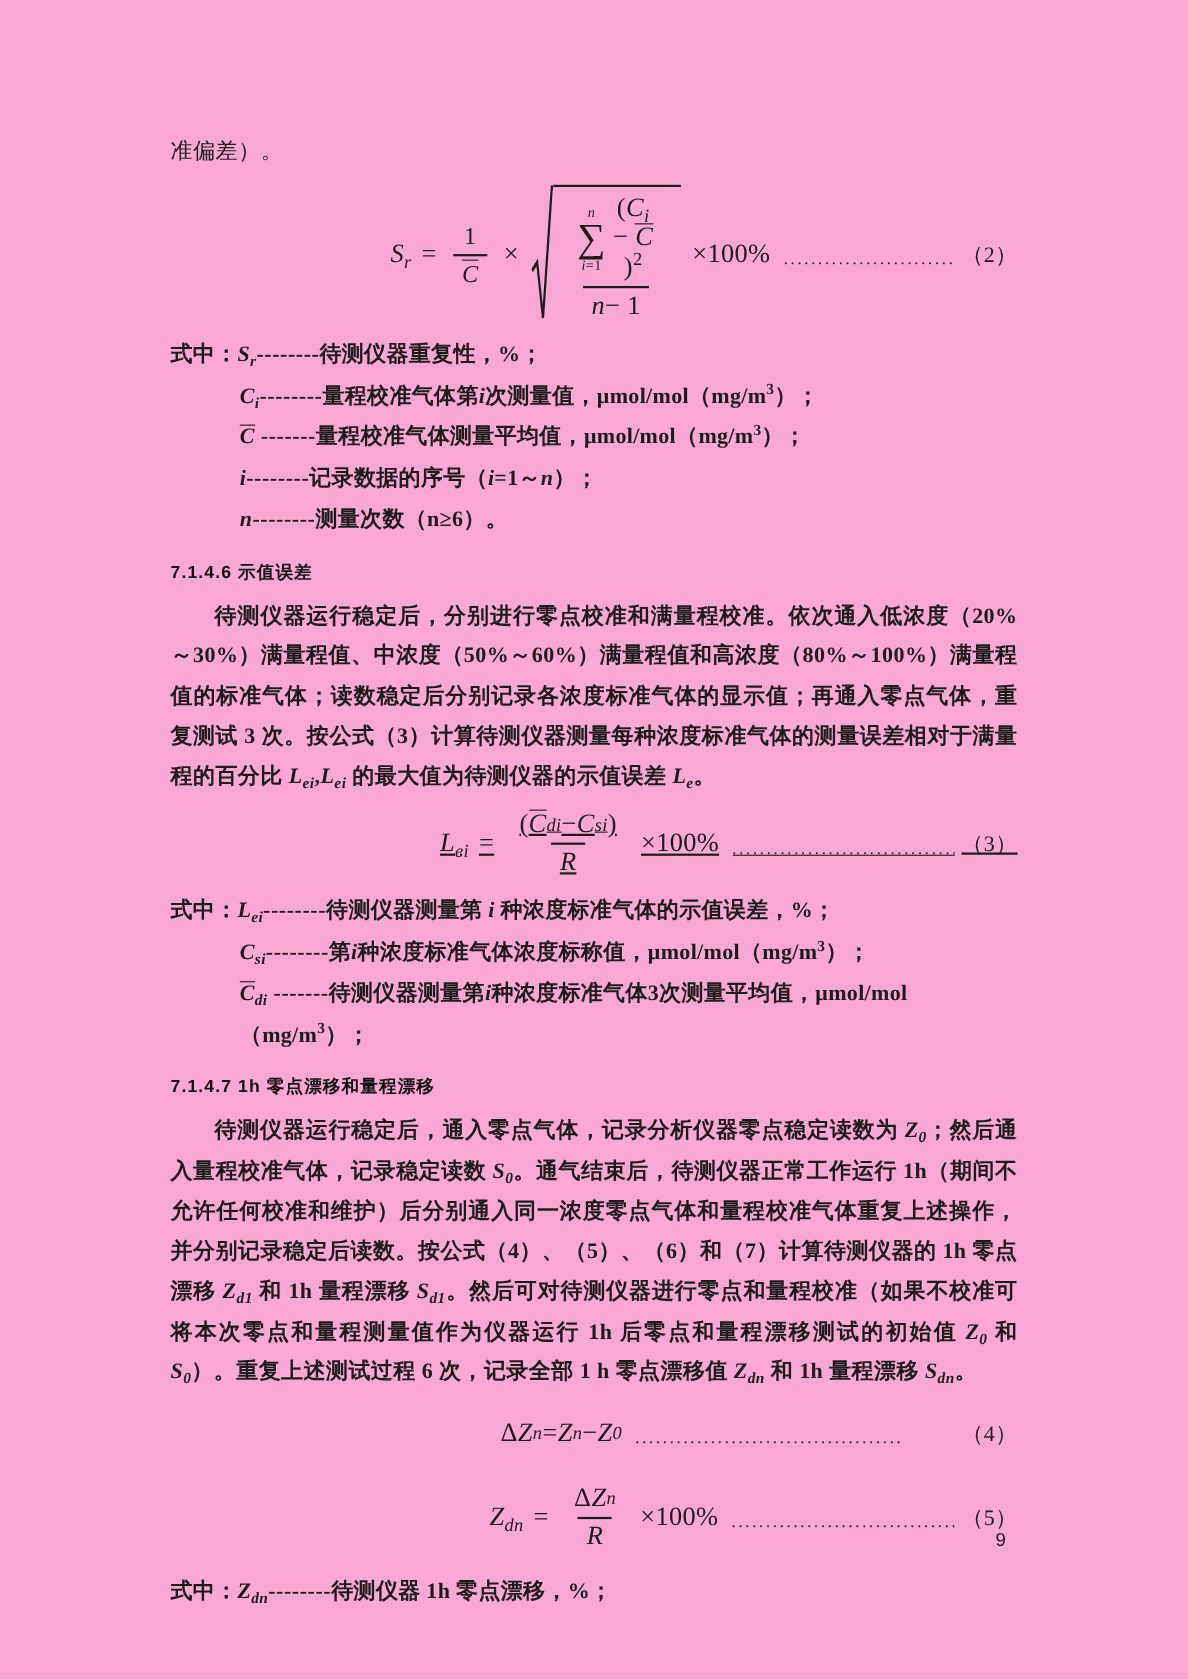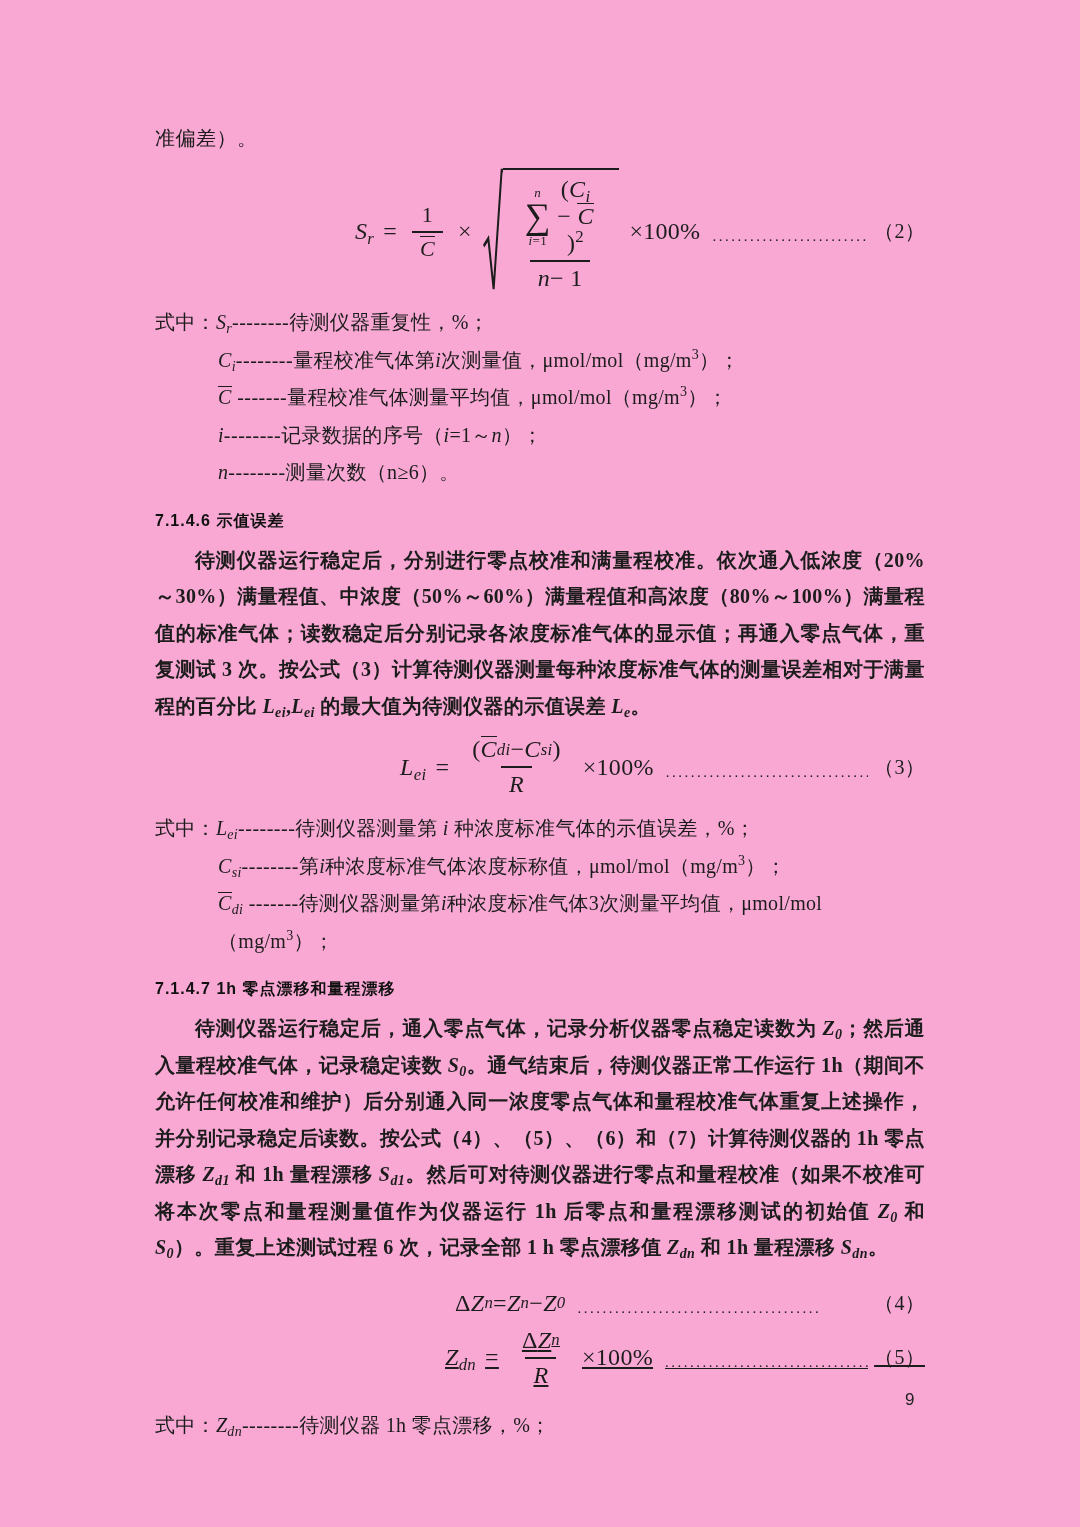--- a/index.html
+++ b/index.html
@@ -24,21 +24,21 @@
     margin:0; font-size:20px; line-height:36.5px;
     text-indent:2em; text-align:justify; letter-spacing:0.4px;font-weight:bold;
   }
   .heading {
     margin:14px 0 6px 0;
     font-family:"Liberation Sans","DejaVu Sans",sans-serif;
     font-weight:700; font-size:16px; line-height:30px; letter-spacing:1px;
     color:#111;
   }
   
-  .def-list { margin:4px 0 2px 0; }
+  .def-list { margin:4px 0 2px 0;font-weight:bold; }
   .def-row { font-size:20px; line-height:37.5px; padding-left:63px; letter-spacing:0.3px; }
   .def-row.first { padding-left:0; }
   .def-dashes { letter-spacing:0.5px; }
   
   .it { font-style:italic; }
   .sb { font-size:0.7em; vertical-align:-0.32em; line-height:0; }
   .sp { font-size:0.7em; vertical-align:0.55em; line-height:0; }
   .ol { display:inline-block; border-top:1.7px solid currentColor; line-height:1.08; }
   
   .f-row {
@@ -59,23 +59,23 @@
   .frac .den { display:flex; align-items:center; justify-content:center; border-top:2px solid #1c1c1c; padding:3px 8px 0 8px; }
   .sum { display:inline-flex; flex-direction:column; align-items:center; line-height:1; margin-right:5px; }
   .sum-top { font-size:13px; }
   .sigma { font-size:36px; line-height:0.95; font-style:normal; }
   .sum-bot { font-size:13px; }
   .sqrt { display:inline-flex; align-items:stretch; margin:0 2px; }
   .sqrt svg { width:30px; height:auto; display:block; }
   .radicand { border-top:2.5px solid #1c1c1c; padding:6px 10px 2px 8px; display:flex; align-items:center; }
   
   .formula-2 { margin:16px 0 10px 0; padding-left:200px; }
-  .formula-3 { margin:12px 0 12px 0; padding-left:245px; }
+  .formula-3 { margin:12px 0 12px 0; padding-left:245px;text-decoration:underline; }
   .formula-4 { margin:24px 0 6px 0;  padding-left:300px; }
-  .formula-5 { margin:10px 0 18px 0; padding-left:290px;text-decoration:underline; }
+  .formula-5 { margin:32px 0 18px 0; padding-left:290px; }
   
   .page-num {
     position:absolute; top:1390px; left:905px;
     font-size:17px; color:#222;
     font-family:"Liberation Sans","DejaVu Sans",sans-serif;
   }
 </style>
 </head>
 <body>
 

